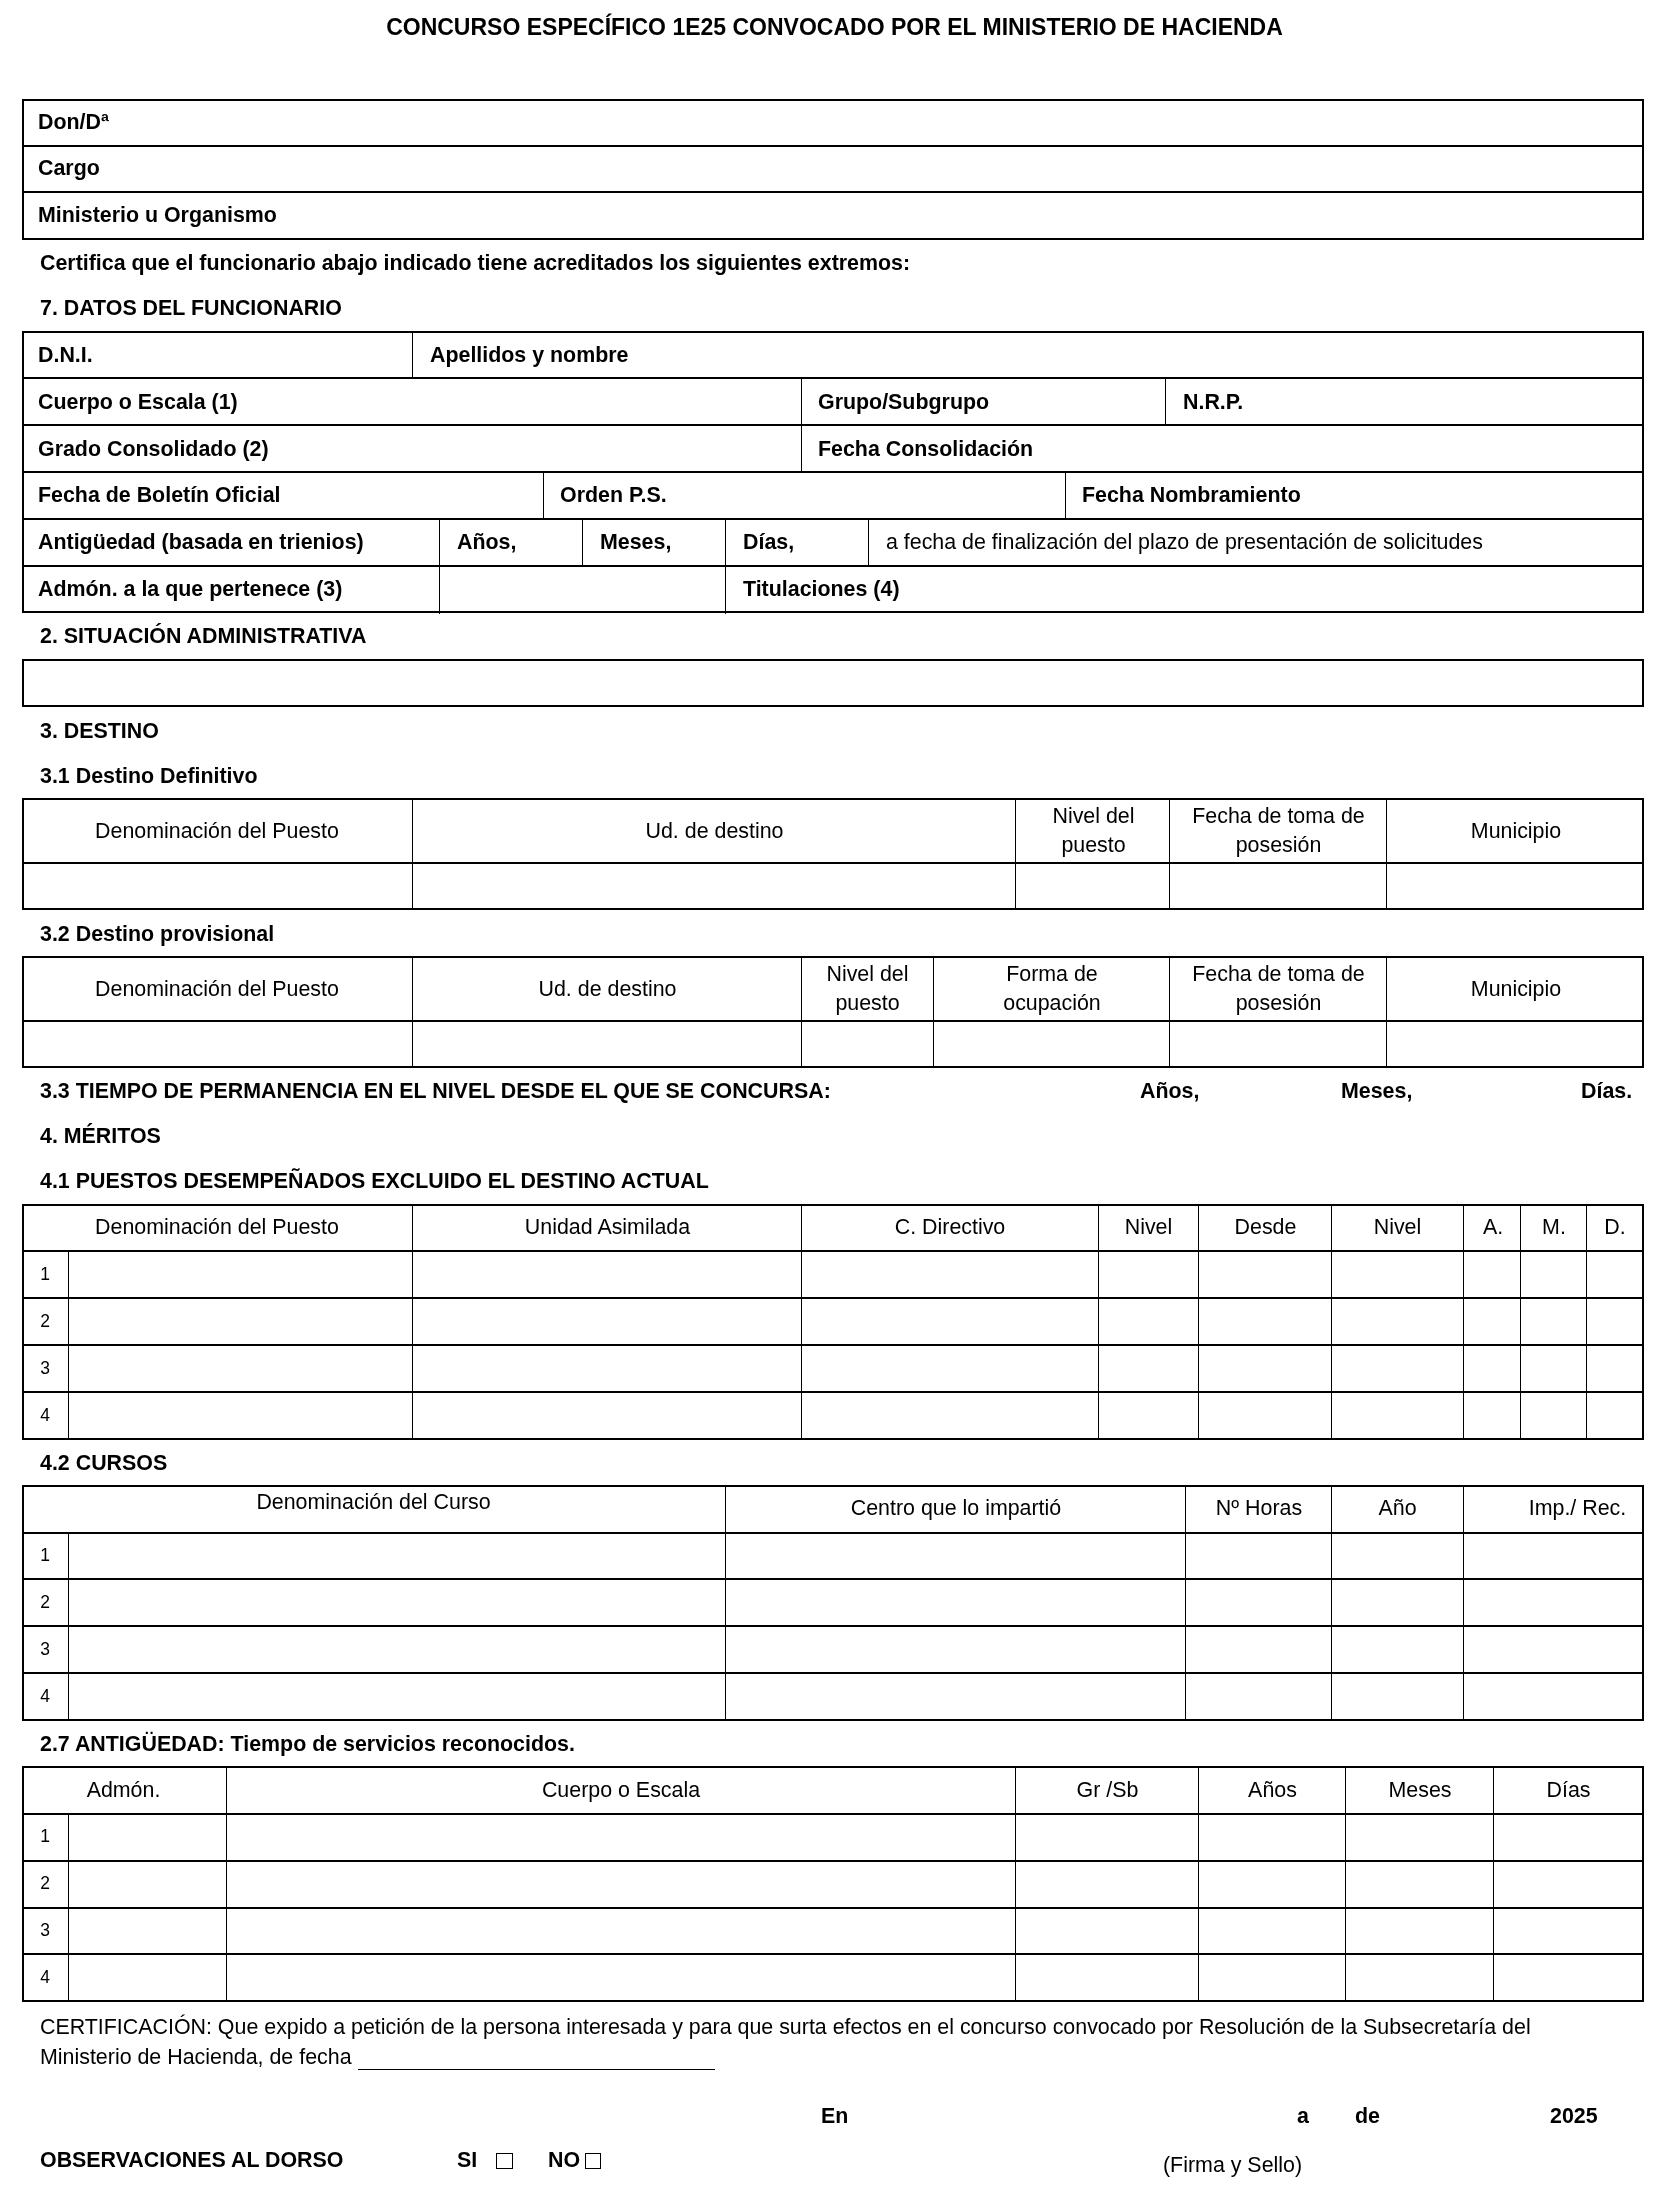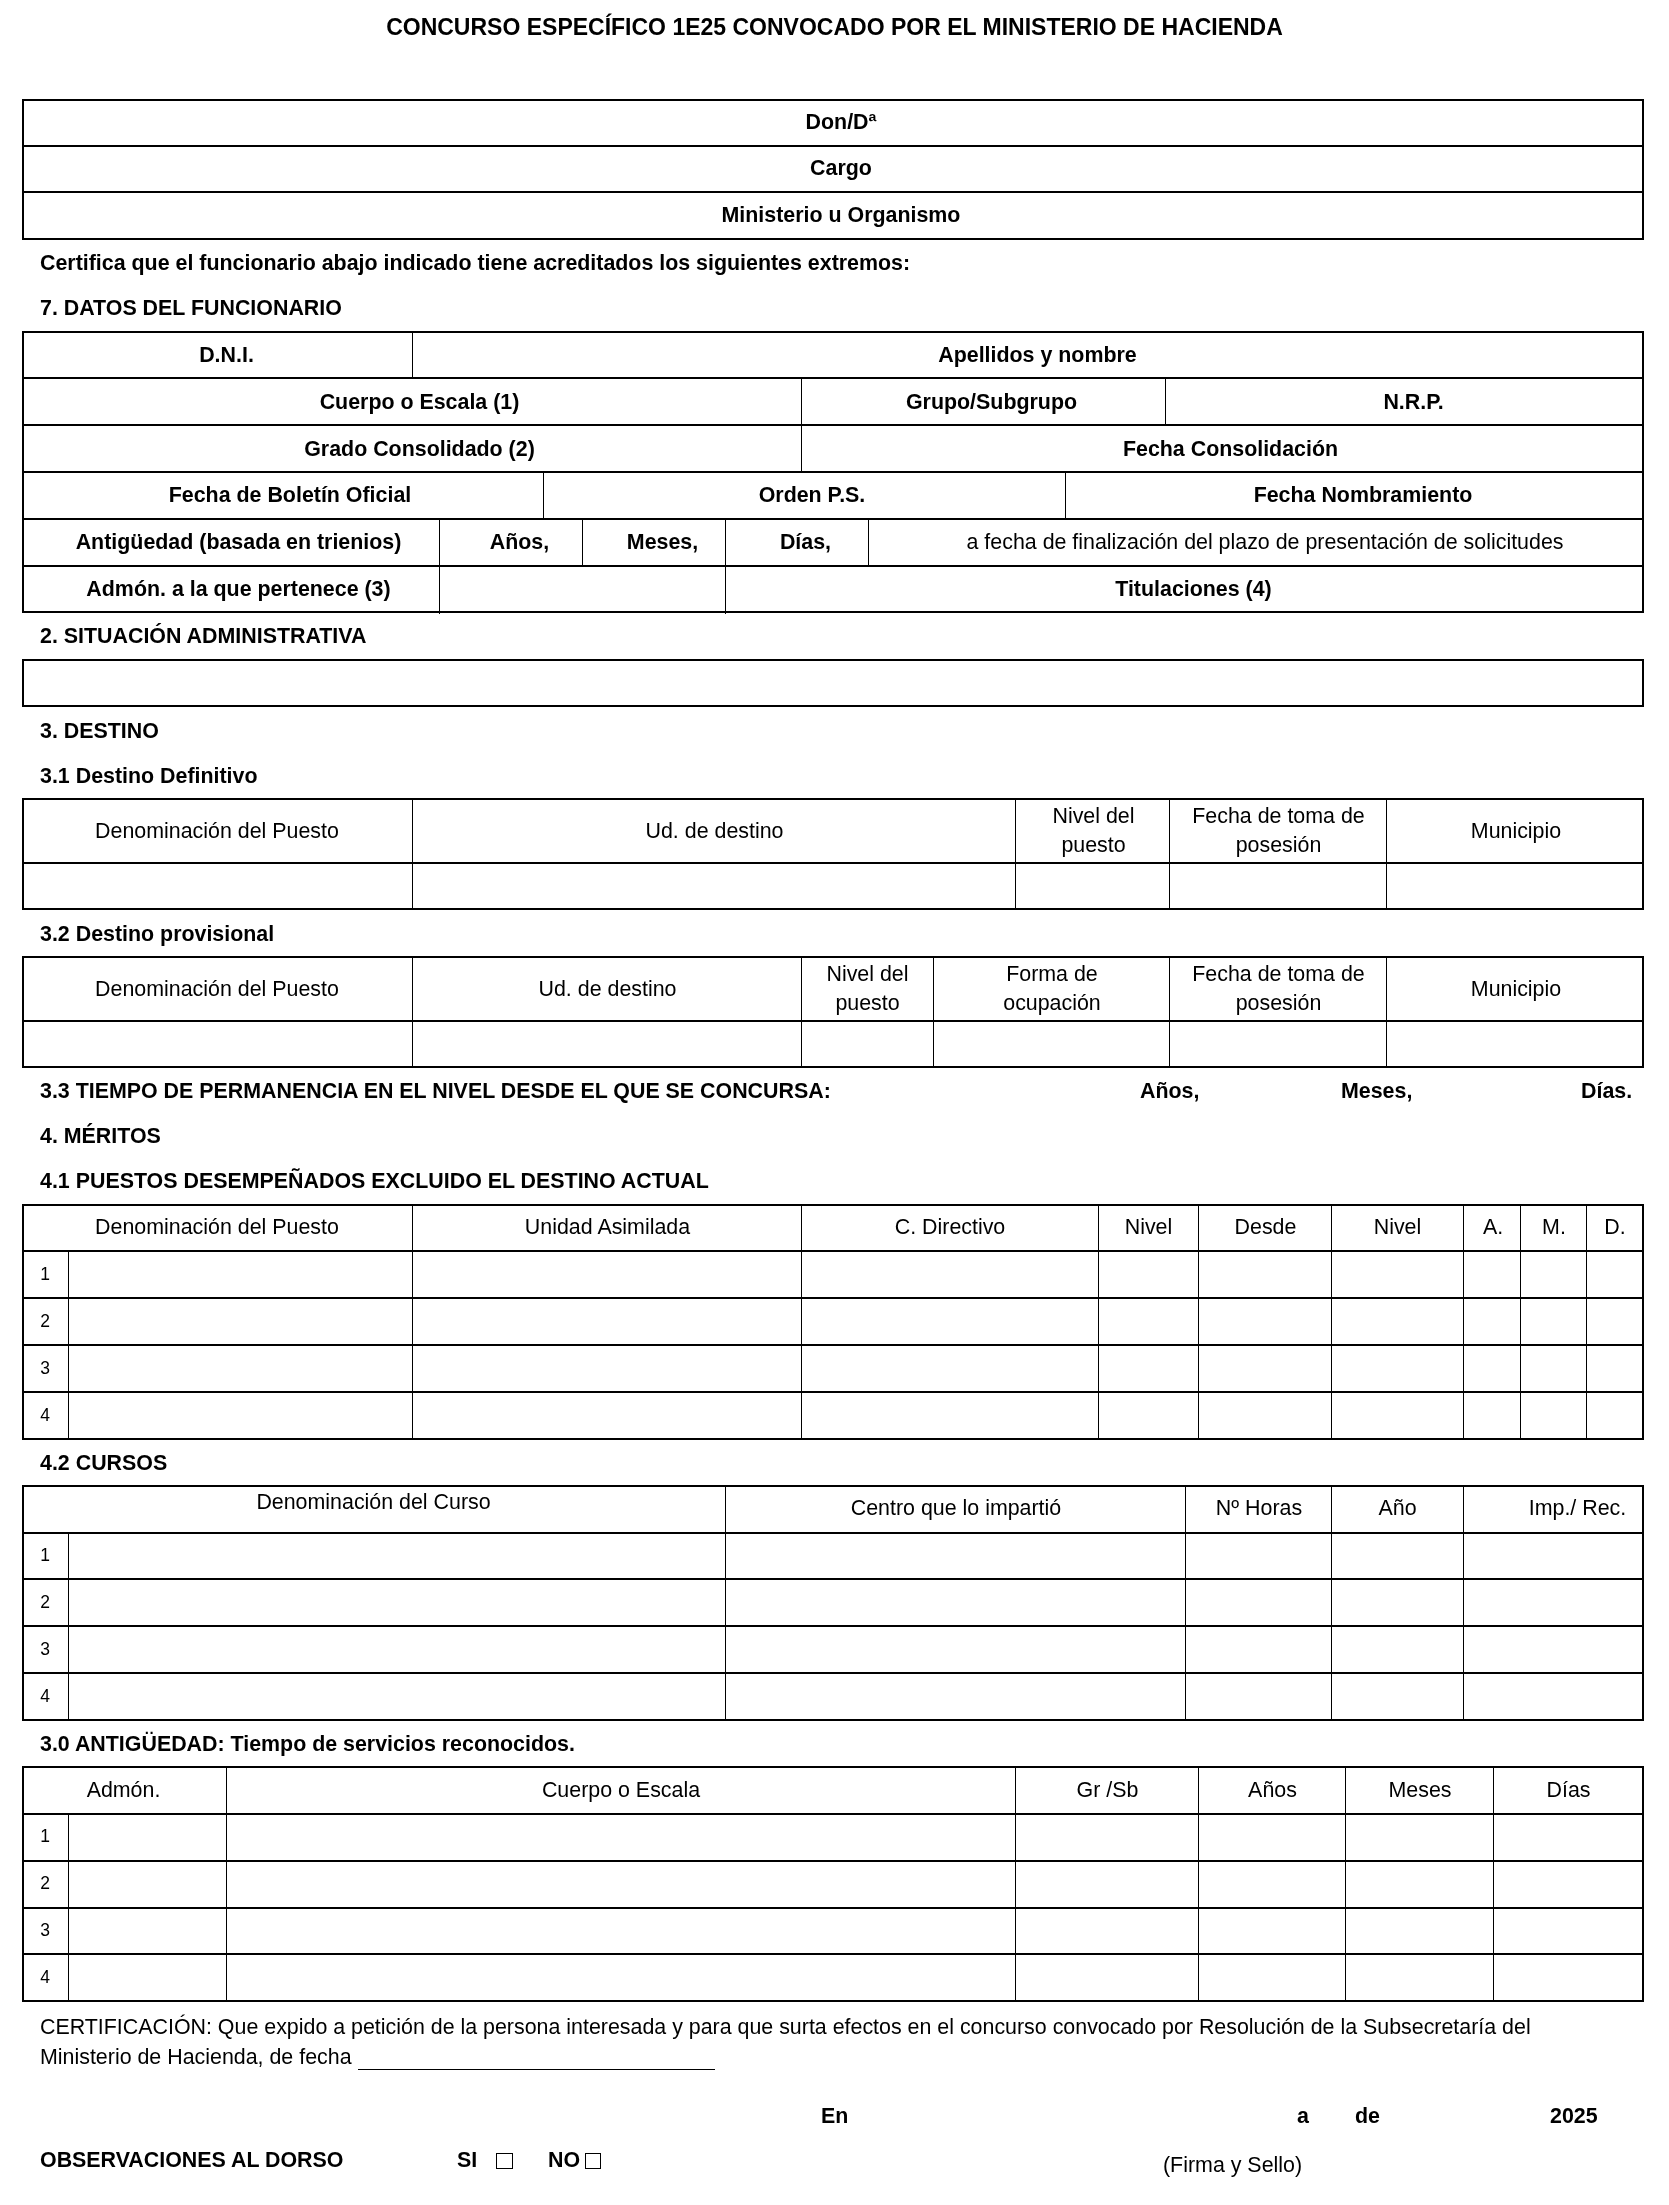--- a/index.html
+++ b/index.html
@@ -7,21 +7,21 @@
          font-family:"Liberation Sans", sans-serif; color:#000; }
   .abs { position:absolute; }
   .b { font-weight:bold; }
   .title { left:0; width:1669px; top:14.3px; text-align:center; font-size:23px; font-weight:bold; }
   .lbl { font-size:21.4px; white-space:nowrap; }
   .box { position:absolute; border:2px solid #000; box-sizing:border-box; background:#fff; }
   .hl { position:absolute; height:2px; background:#000; }
   .vl { position:absolute; width:1.2px; background:#000; }
   .cell { position:absolute; font-size:21.4px; white-space:nowrap; }
   .ctr { text-align:center; display:flex; align-items:center; justify-content:center; line-height:1.35; white-space:normal; }
-  .lf { display:flex; align-items:center; padding-left:16px; box-sizing:border-box;justify-content:center; }
+  .lf { display:flex; align-items:center; padding-left:16px; box-sizing:border-box; }
   .num { position:absolute; font-size:17.5px; display:flex; align-items:center; justify-content:center; }
   .input-cell { position:absolute; }
   .checkbox { display:inline-block; width:14.3px; height:14.3px; border:1.6px solid #000; vertical-align:middle; margin-left:11px; }
   .underline { display:inline-block; width:357px; border-bottom:1.6px solid #000; height:19px; vertical-align:bottom; margin-left:6.4px; }
 </style>
 </head>
 <body>
 
 <div class="abs title">CONCURSO ESPECÍFICO 1E25 CONVOCADO POR EL MINISTERIO DE HACIENDA</div>
 
@@ -223,21 +223,21 @@
 <div class="cell ctr" style="left:1465px; top:1486px; width:179px; height:45px;padding-left:23px;">Imp./ Rec.</div>
 <div class="num" style="left:22px; top:1533px; width:46px; height:45px;">1</div>
 <div class="num" style="left:22px; top:1580px; width:46px; height:45px;">2</div>
 <div class="num" style="left:22px; top:1627px; width:46px; height:45px;">3</div>
 <div class="num" style="left:22px; top:1674px; width:46px; height:45px;">4</div>
 <div class="input-cell" style="left:70px; top:1533px; width:1574px; height:45px;"></div>
 <div class="input-cell" style="left:70px; top:1580px; width:1574px; height:45px;"></div>
 <div class="input-cell" style="left:70px; top:1627px; width:1574px; height:45px;"></div>
 <div class="input-cell" style="left:70px; top:1674px; width:1574px; height:45px;"></div>
 
-<div class="abs lbl" style="left:40px; top:1732px; font-weight:bold;"><span>3.0 ANTIGÜEDAD:</span><span> Tiempo de servicios reconocidos.</span></div>
+<div class="abs lbl" style="left:40px; top:1732px; font-weight:bold;"><span>2.7 ANTIGÜEDAD:</span><span> Tiempo de servicios reconocidos.</span></div>
 <div class="box" style="left:22px; top:1766px; width:1622px; height:236px;"></div>
 <div class="hl" style="left:22px; top:1813px; width:1622px;"></div>
 <div class="hl" style="left:22px; top:1860px; width:1622px;"></div>
 <div class="hl" style="left:22px; top:1907px; width:1622px;"></div>
 <div class="hl" style="left:22px; top:1953px; width:1622px;"></div>
 <div class="vl" style="left:68px; top:1814px; height:188px;"></div>
 <div class="vl" style="left:226px; top:1766px; height:236px;"></div>
 <div class="vl" style="left:1015px; top:1766px; height:236px;"></div>
 <div class="vl" style="left:1198px; top:1766px; height:236px;"></div>
 <div class="vl" style="left:1345px; top:1766px; height:236px;"></div>

